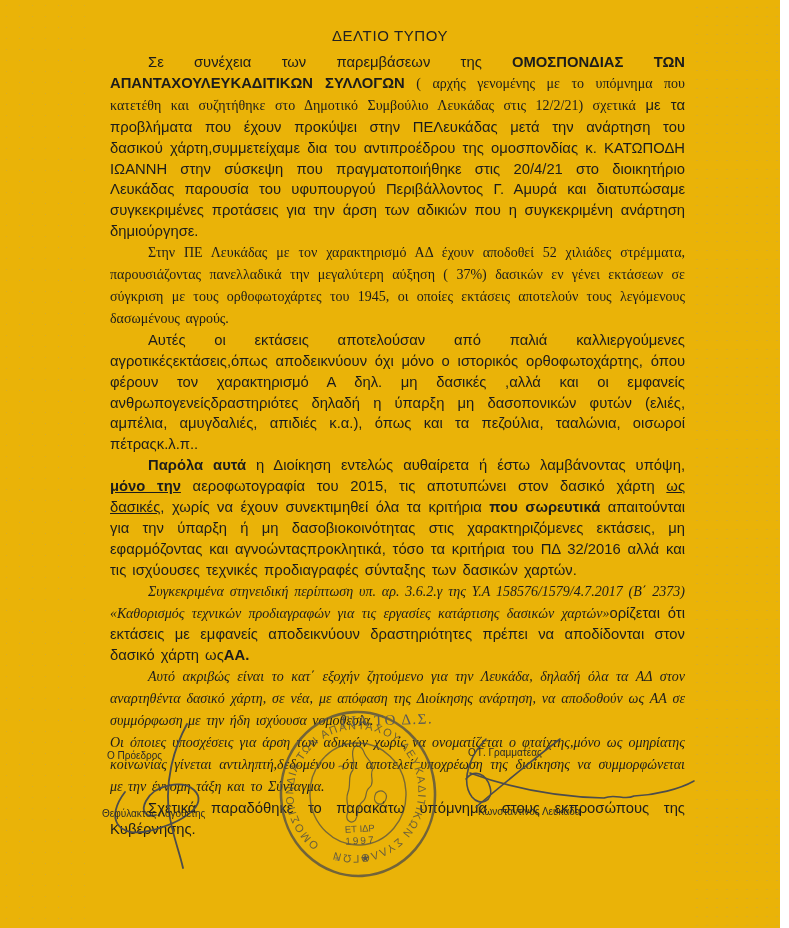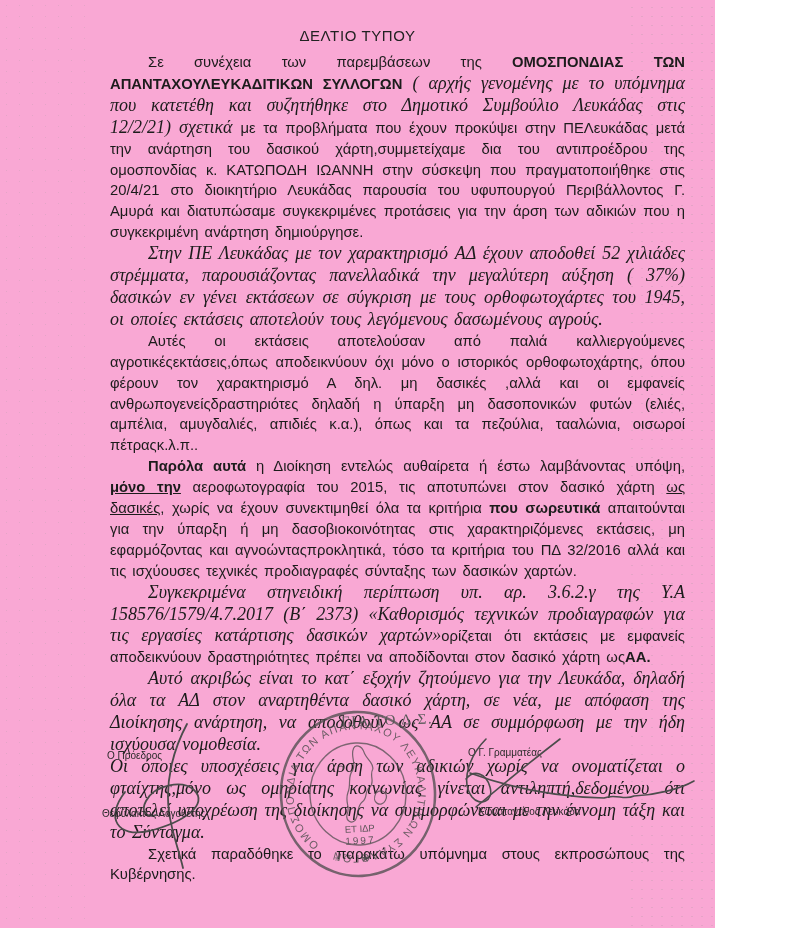--- a/index.html
+++ b/index.html
@@ -1,19 +1,19 @@
 <!DOCTYPE html>
 <html><head>
 <meta charset="utf-8">
 <style>
   html,body{margin:0;padding:0;}
   .page{
     position:relative;
-    width:715px;height:928px;
-    background:#f9a8d4;
+    width:780px;height:928px;
+    background:#eab308;
     overflow:hidden;
     font-family:"Liberation Sans",sans-serif;
     color:#1f1f1f;
   }
   
   .noise{position:absolute;top:0;bottom:0;pointer-events:none;
     background-image:radial-gradient(#9a9a9a 0.7px, transparent 0.9px);
     opacity:.22;}
   .noise.left{left:0;width:88px;background-size:13px 11px;}
   .noise.right{right:0;width:92px;background-size:10px 9px;background-position:4px 3px;}
@@ -25,21 +25,21 @@
   .body-text{
     position:absolute;top:52px;left:110px;width:575px;
     font-size:14.8px;line-height:20.9px;
     text-align:justify;word-spacing:2px;color:#1c1c1c;
   }
   .para{margin:0;text-indent:38px;}
   .para.no-indent{text-indent:0;}
   .bold{font-weight:bold;}
   .underline{text-decoration:underline;}
   .italic{font-style:italic;}
-  .serif{font-family:"Liberation Serif",serif;font-size:18px;font-style:italic;}
+  .serif{font-family:"Liberation Serif",serif;font-size:14px;}
 
   .closing{position:absolute;left:0;top:0;width:789px;height:928px;pointer-events:none;}
   .sig-label{position:absolute;font-size:10px;color:#2a2a2a;white-space:nowrap;}
   #president-role{left:107px;top:750px;}
   #president-name{left:102px;top:808px;}
   #secretary-role{left:468px;top:747px;}
   #secretary-name{left:478px;top:806px;}
   .sig-svg{position:absolute;}
   #president-signature{left:95px;top:720px;}
   #secretary-signature{left:448px;top:733px;}

